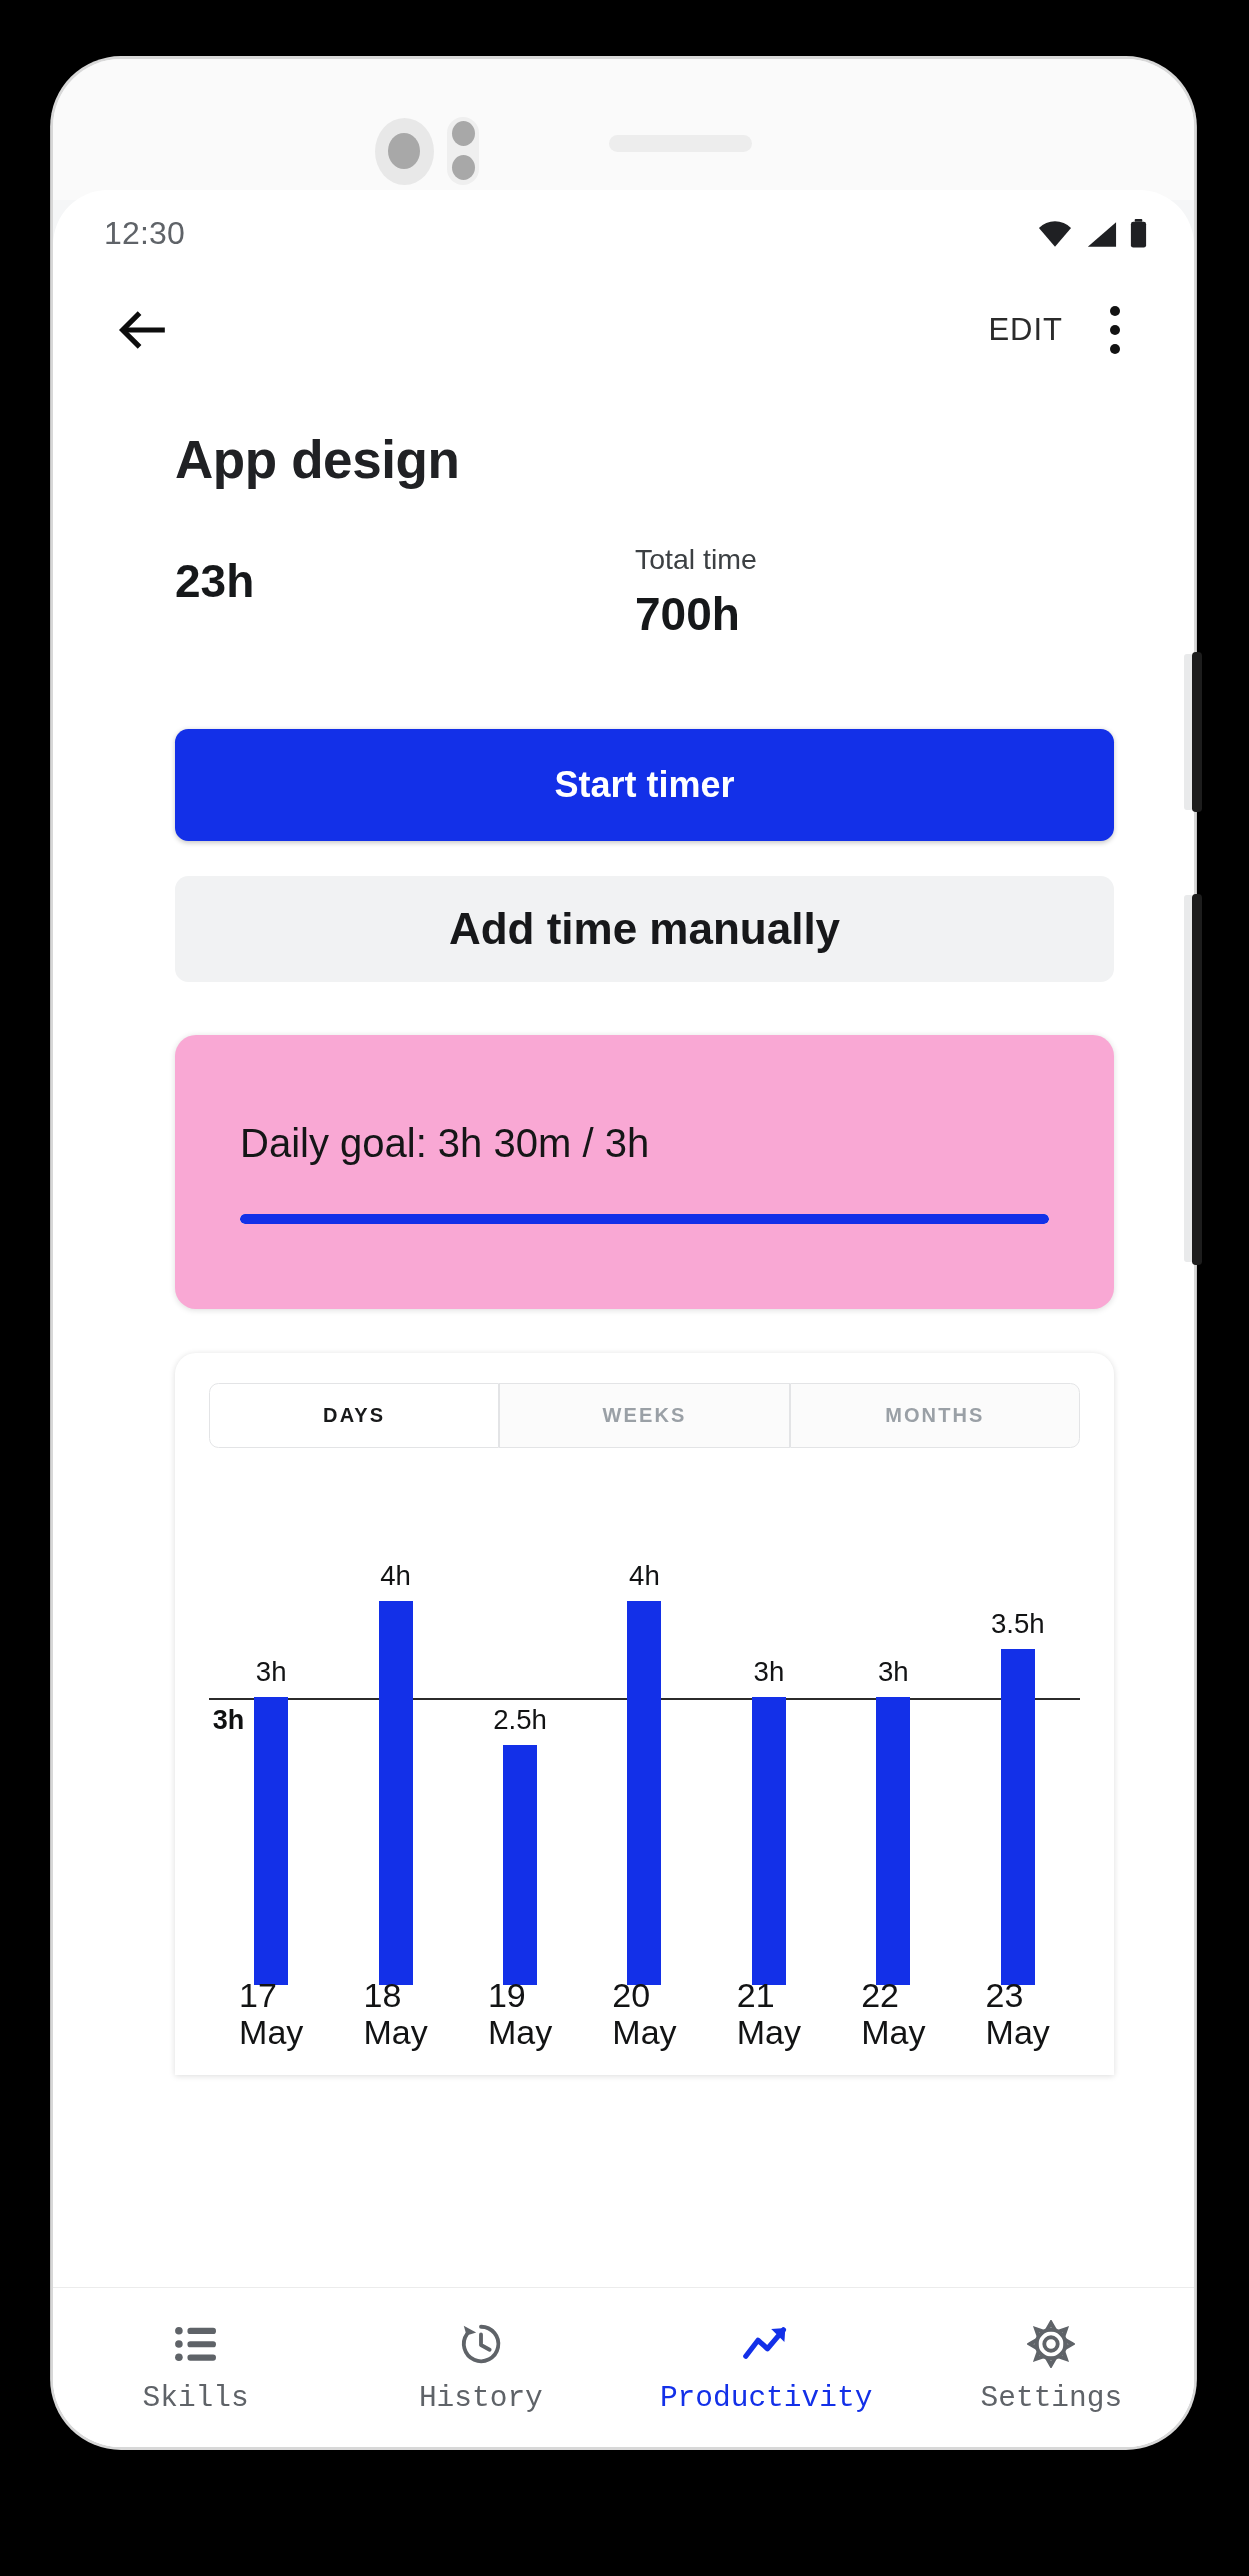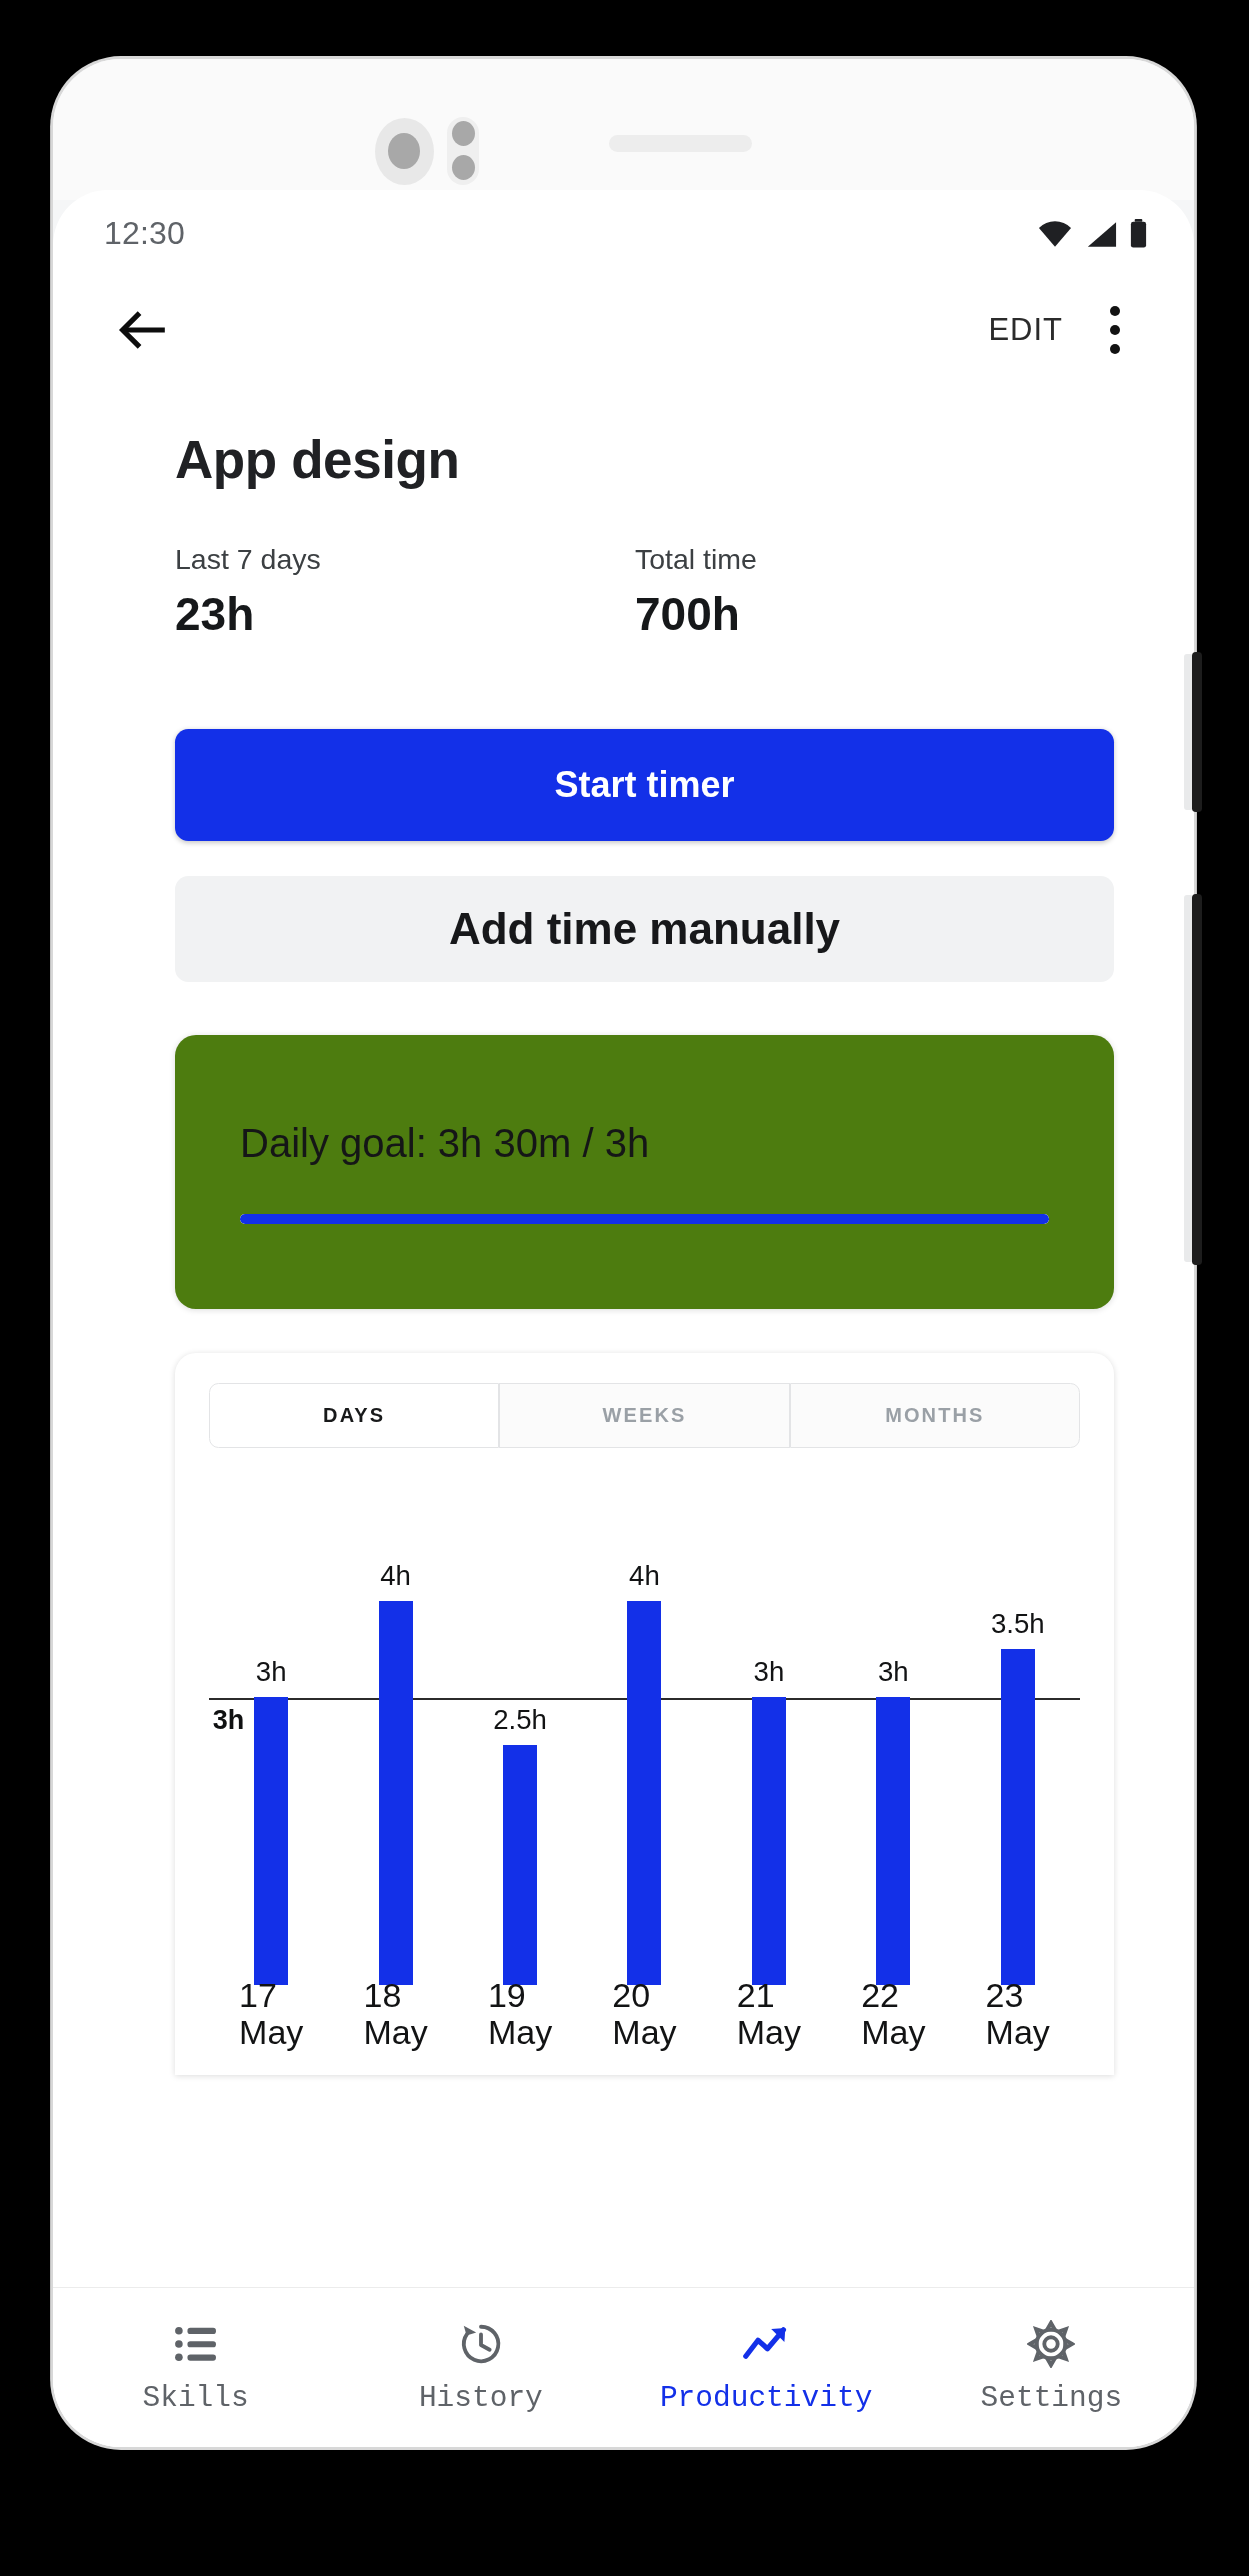--- a/index.html
+++ b/index.html
@@ -128,21 +128,21 @@
   #btn-add-time {
     margin: 35px 80px 0 122px;
     height: 106px; border-radius: 13.3px; background: #f1f2f3;
     display: flex; align-items: center; justify-content: center;
     font-size: 44px; font-weight: 700; color: #17181a;
   }
 
   
   #daily-goal-card {
     margin: 53px 80px 0 122px;
-    height: 274px; border-radius: 21px; background: #4d7c0f;
+    height: 274px; border-radius: 21px; background: #f9a8d4;
     box-shadow: 0 1px 6.7px rgba(0,0,0,0.14);
     padding: 0 65px;
     display: flex; flex-direction: column; justify-content: center;
   }
   #daily-goal-text { font-size: 40px; font-weight: 500; color: #151617; }
   #daily-goal-track {
     margin-top: 48px; height: 9.5px; width: 100%;
     background: #e7e8ea; border-radius: 4.8px; overflow: hidden;
   }
   #daily-goal-fill { height: 100%; background: #1330e8; border-radius: 4.8px; }
@@ -255,21 +255,20 @@
           <span class="dot"></span>
         </div>
       </div>
 
       <div id="content">
 
         <div id="page-title">App design</div>
 
         <div id="stats-row">
           <div class="stat">
-            <div class="stat-label">Last 7 days</div>
             <div class="stat-value">23h</div>
           </div>
           <div class="stat">
             <div class="stat-label">Total time</div>
             <div class="stat-value">700h</div>
           </div>
         </div>
 
         <div id="btn-start-timer">Start timer</div>
         <div id="btn-add-time">Add time manually</div>

